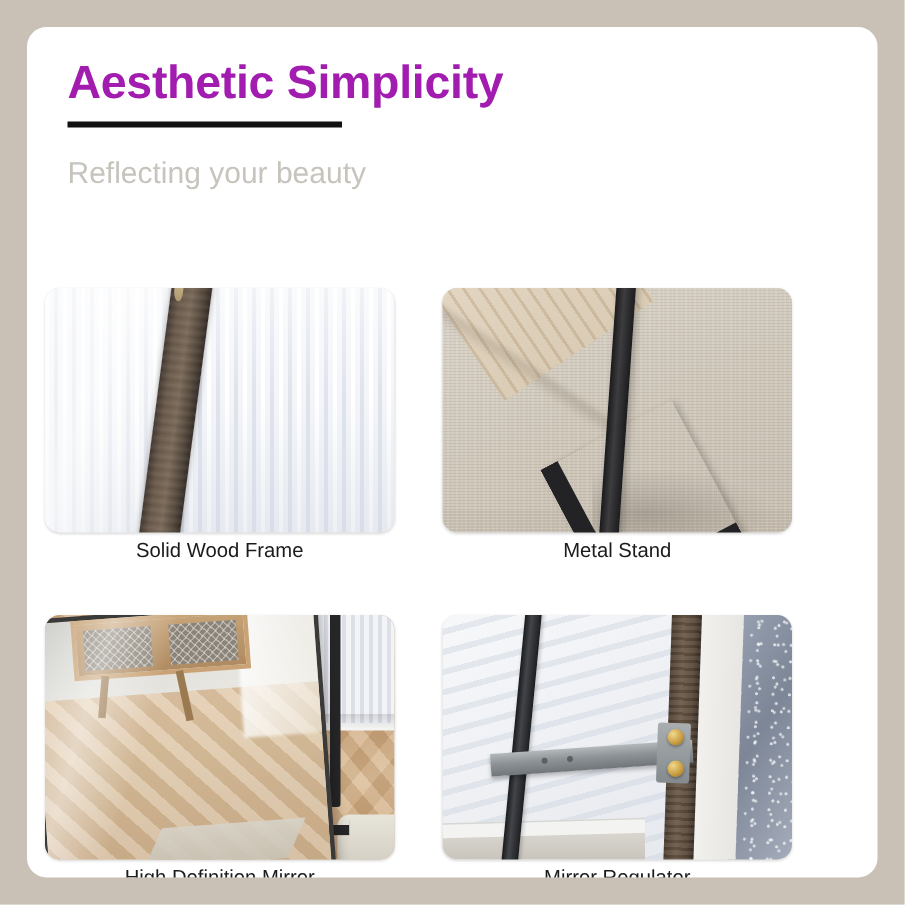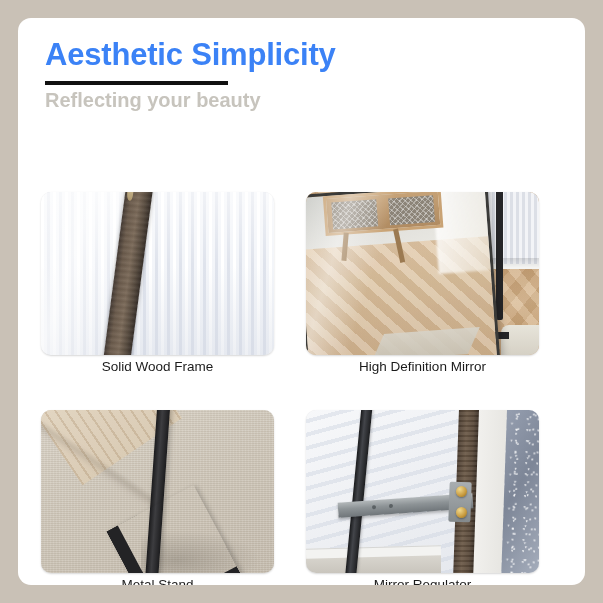--- a/index.html
+++ b/index.html
@@ -37,45 +37,44 @@
   
   .header {
     position: absolute;
     left: 27px;
     top: 18px;
     width: 500px;
   }
   .title {
     font-size: 31px;
     font-weight: bold;
-    color: #3b82f6;
+    color: #a21caf;
     letter-spacing: -0.2px;
     line-height: 38px;
     margin: 0;
     white-space: nowrap;
   }
   .title-rule {
     margin-top: 7px;
     width: 183px;
     height: 4px;
     background: #111111;
   }
   .subtitle {
-    margin-top: 3px;
+    margin-top: 19px;
     font-size: 20px;
     color: #c7c4bd;
     line-height: 24px;
     white-space: nowrap;
-    font-weight: bold;
   }
 
   
   .grid {
     position: absolute;
-    left: 23px;
+    left: 12px;
     top: 174px;
     width: 513px;
     height: 384px;
     display: grid;
     grid-template-columns: 233px 233px;
     grid-template-rows: 186px 186px;
     column-gap: 47px;
     row-gap: 12px;
     gap: 32px;
   }
@@ -505,20 +504,32 @@
 
     <div class="grid">
 
       <div class="cell">
         <div class="thumb">
           <div class="p1-bg"></div>
           <div class="p1-sheen"></div>
           <div class="p1-wood"></div>
         </div>
         <div class="caption">Solid Wood Frame</div>
+      </div>
+
+      <div class="cell">
+        <div class="thumb">
+          <div class="p3-carpet"></div>
+          <div class="p3-wood"></div>
+          <div class="p3-edge"></div>
+          <div class="p3-shadow"></div>
+          <div class="p3-leg"></div>
+          <div class="p3-bend"></div>
+        </div>
+        <div class="caption">Metal Stand</div>
       </div>
 
       <div class="cell">
         <div class="thumb">
           <div class="p2-floor"></div>
           <div class="p2-herring"></div>
           <div class="p2-baseboard"></div>
           <div class="p2-wallshadow"></div>
           <div class="p2-rug-right"></div>
           <div class="p2-standleg"></div>
@@ -531,32 +542,20 @@
             <div class="p2-leg l2"></div>
             <div class="p2-refl-rug"></div>
             <div class="p2-glare"></div>
           </div>
         </div>
         <div class="caption">High Definition Mirror</div>
       </div>
 
       <div class="cell">
         <div class="thumb">
-          <div class="p3-carpet"></div>
-          <div class="p3-wood"></div>
-          <div class="p3-edge"></div>
-          <div class="p3-shadow"></div>
-          <div class="p3-leg"></div>
-          <div class="p3-bend"></div>
-        </div>
-        <div class="caption">Metal Stand</div>
-      </div>
-
-      <div class="cell">
-        <div class="thumb">
           <div class="p4-wall"></div>
           <div class="p4-floor"></div>
           <div class="p4-floorline"></div>
           <div class="p4-speckle"></div>
           <div class="p4-whitepanel"></div>
           <div class="p4-woodframe"></div>
           <div class="p4-bar"></div>
           <div class="p4-bracket"></div>
           <div class="p4-plate"></div>
           <div class="p4-screw s1"></div>

